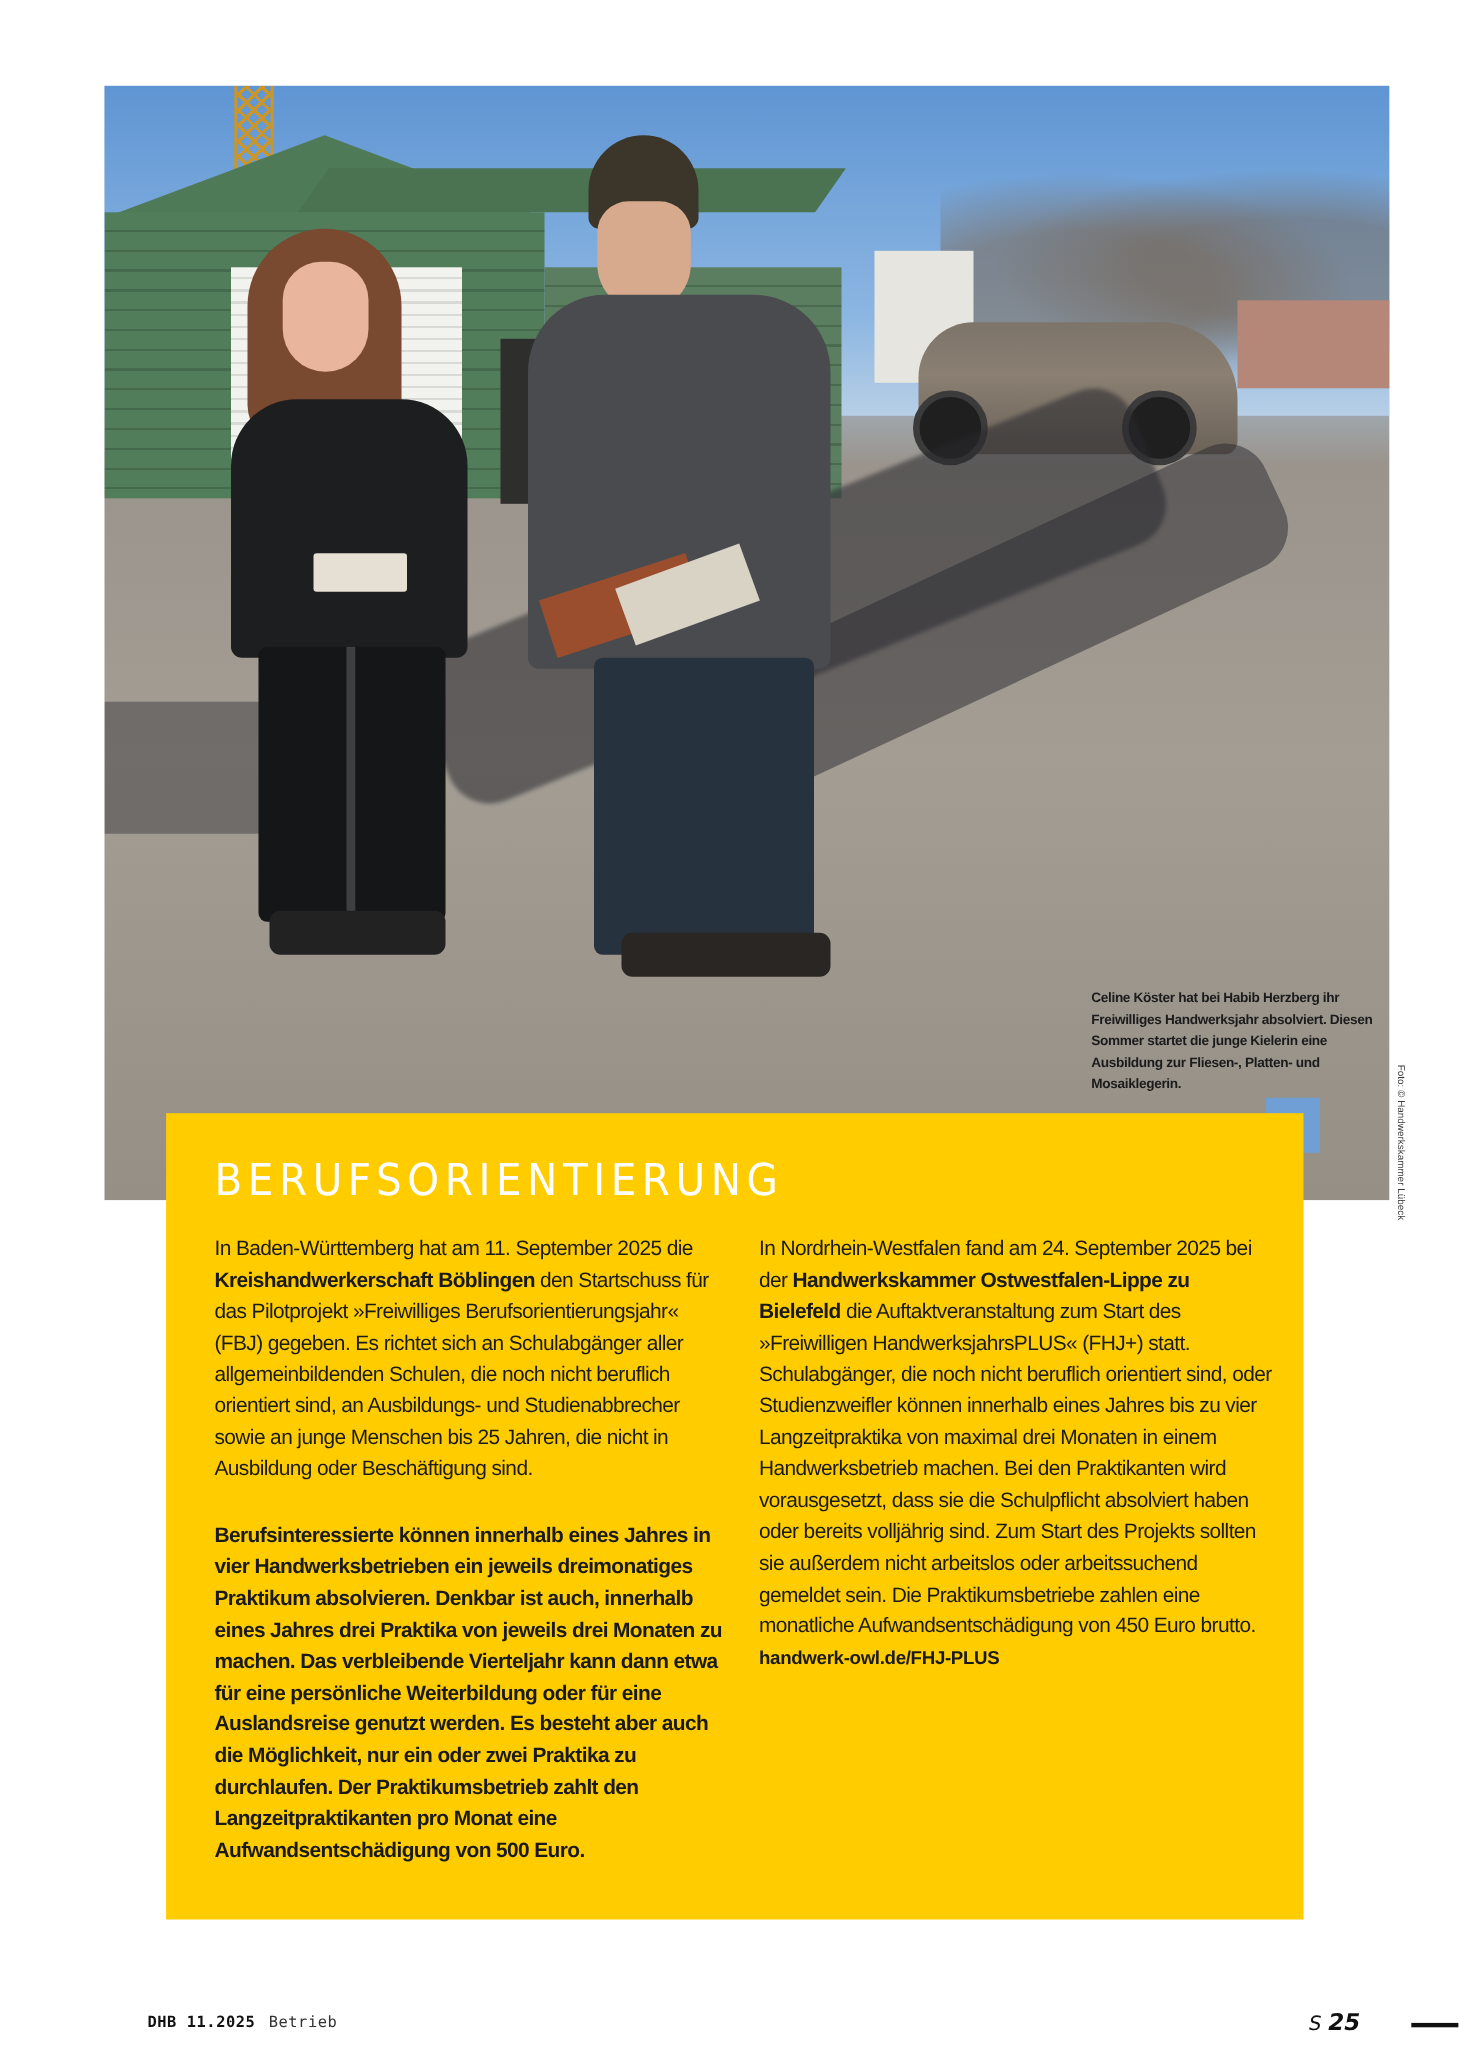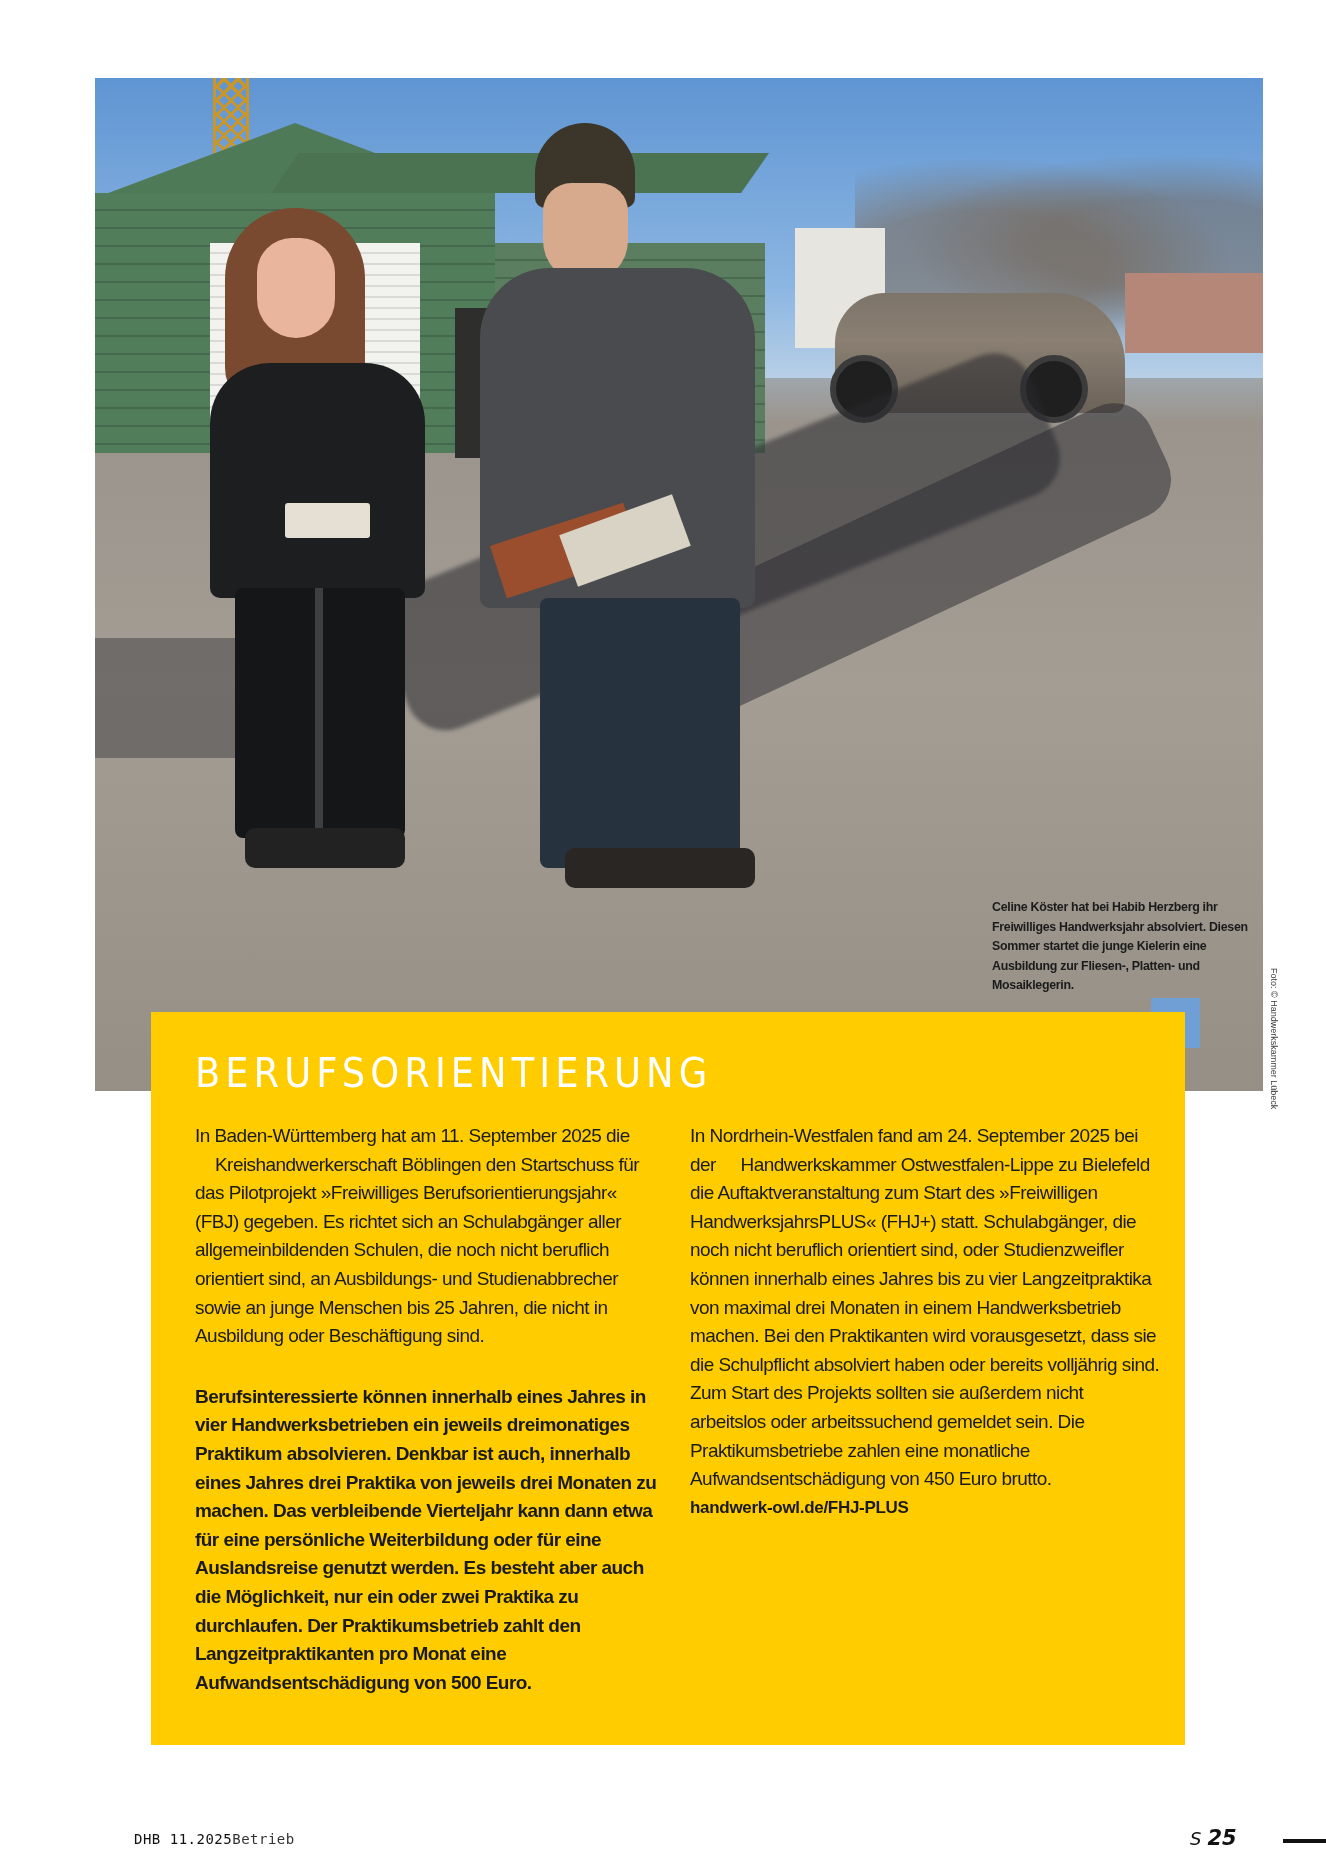--- a/index.html
+++ b/index.html
@@ -82,26 +82,26 @@
   .col {
     position:absolute; top:110px; width:470px;
     font-family: "Liberation Sans", sans-serif; font-size: 19px; line-height: 28.6px;
     color:#1a1a1a; letter-spacing:-0.55px;
   }
   .col.left { left:44px; }
   .col.right { left:539px; }
   .col p { margin:0; }
   .col p + p { margin-top:32px;font-weight:bold; }
   .col .link { display:block; font-weight:bold; font-size:17px; letter-spacing:-0.3px; margin-top:0; }
-  .col b { font-weight:normal;margin-left:20px; }
+  .col b { font-weight:bold; }
 
   
   .footer-left { position:absolute; left:95px; top:1831px; font-family: "DejaVu Sans Mono", monospace; font-size:14px; color:#111; }
-  .footer-left .mag { font-weight:normal; letter-spacing:0.5px;padding-left:39px; }
-  .footer-left .section { color:#333; letter-spacing:0.5px; }
+  .footer-left .mag { font-weight:bold; letter-spacing:0.5px;padding-left:39px; }
+  .footer-left .section { margin-left:12px; color:#333; letter-spacing:0.5px; }
   .footer-right { position:absolute; left:1190px; top:1826px; font-family: "DejaVu Sans", sans-serif; color:#111;font-style:italic; }
   .footer-right .s { font-size:18px; }
   .footer-right .num { font-size:21px; font-weight:bold; margin-left:6px; }
   .footer-rule { position:absolute; left:1283px; top:1839px; width:43px; height:4px; background:#111; }
 </style>
 </head>
 <body>
 
 <div class="photo" title="Two people in work jackets standing on a paved yard in front of a green barn, holding tiles">
   <div class="sky"></div>

